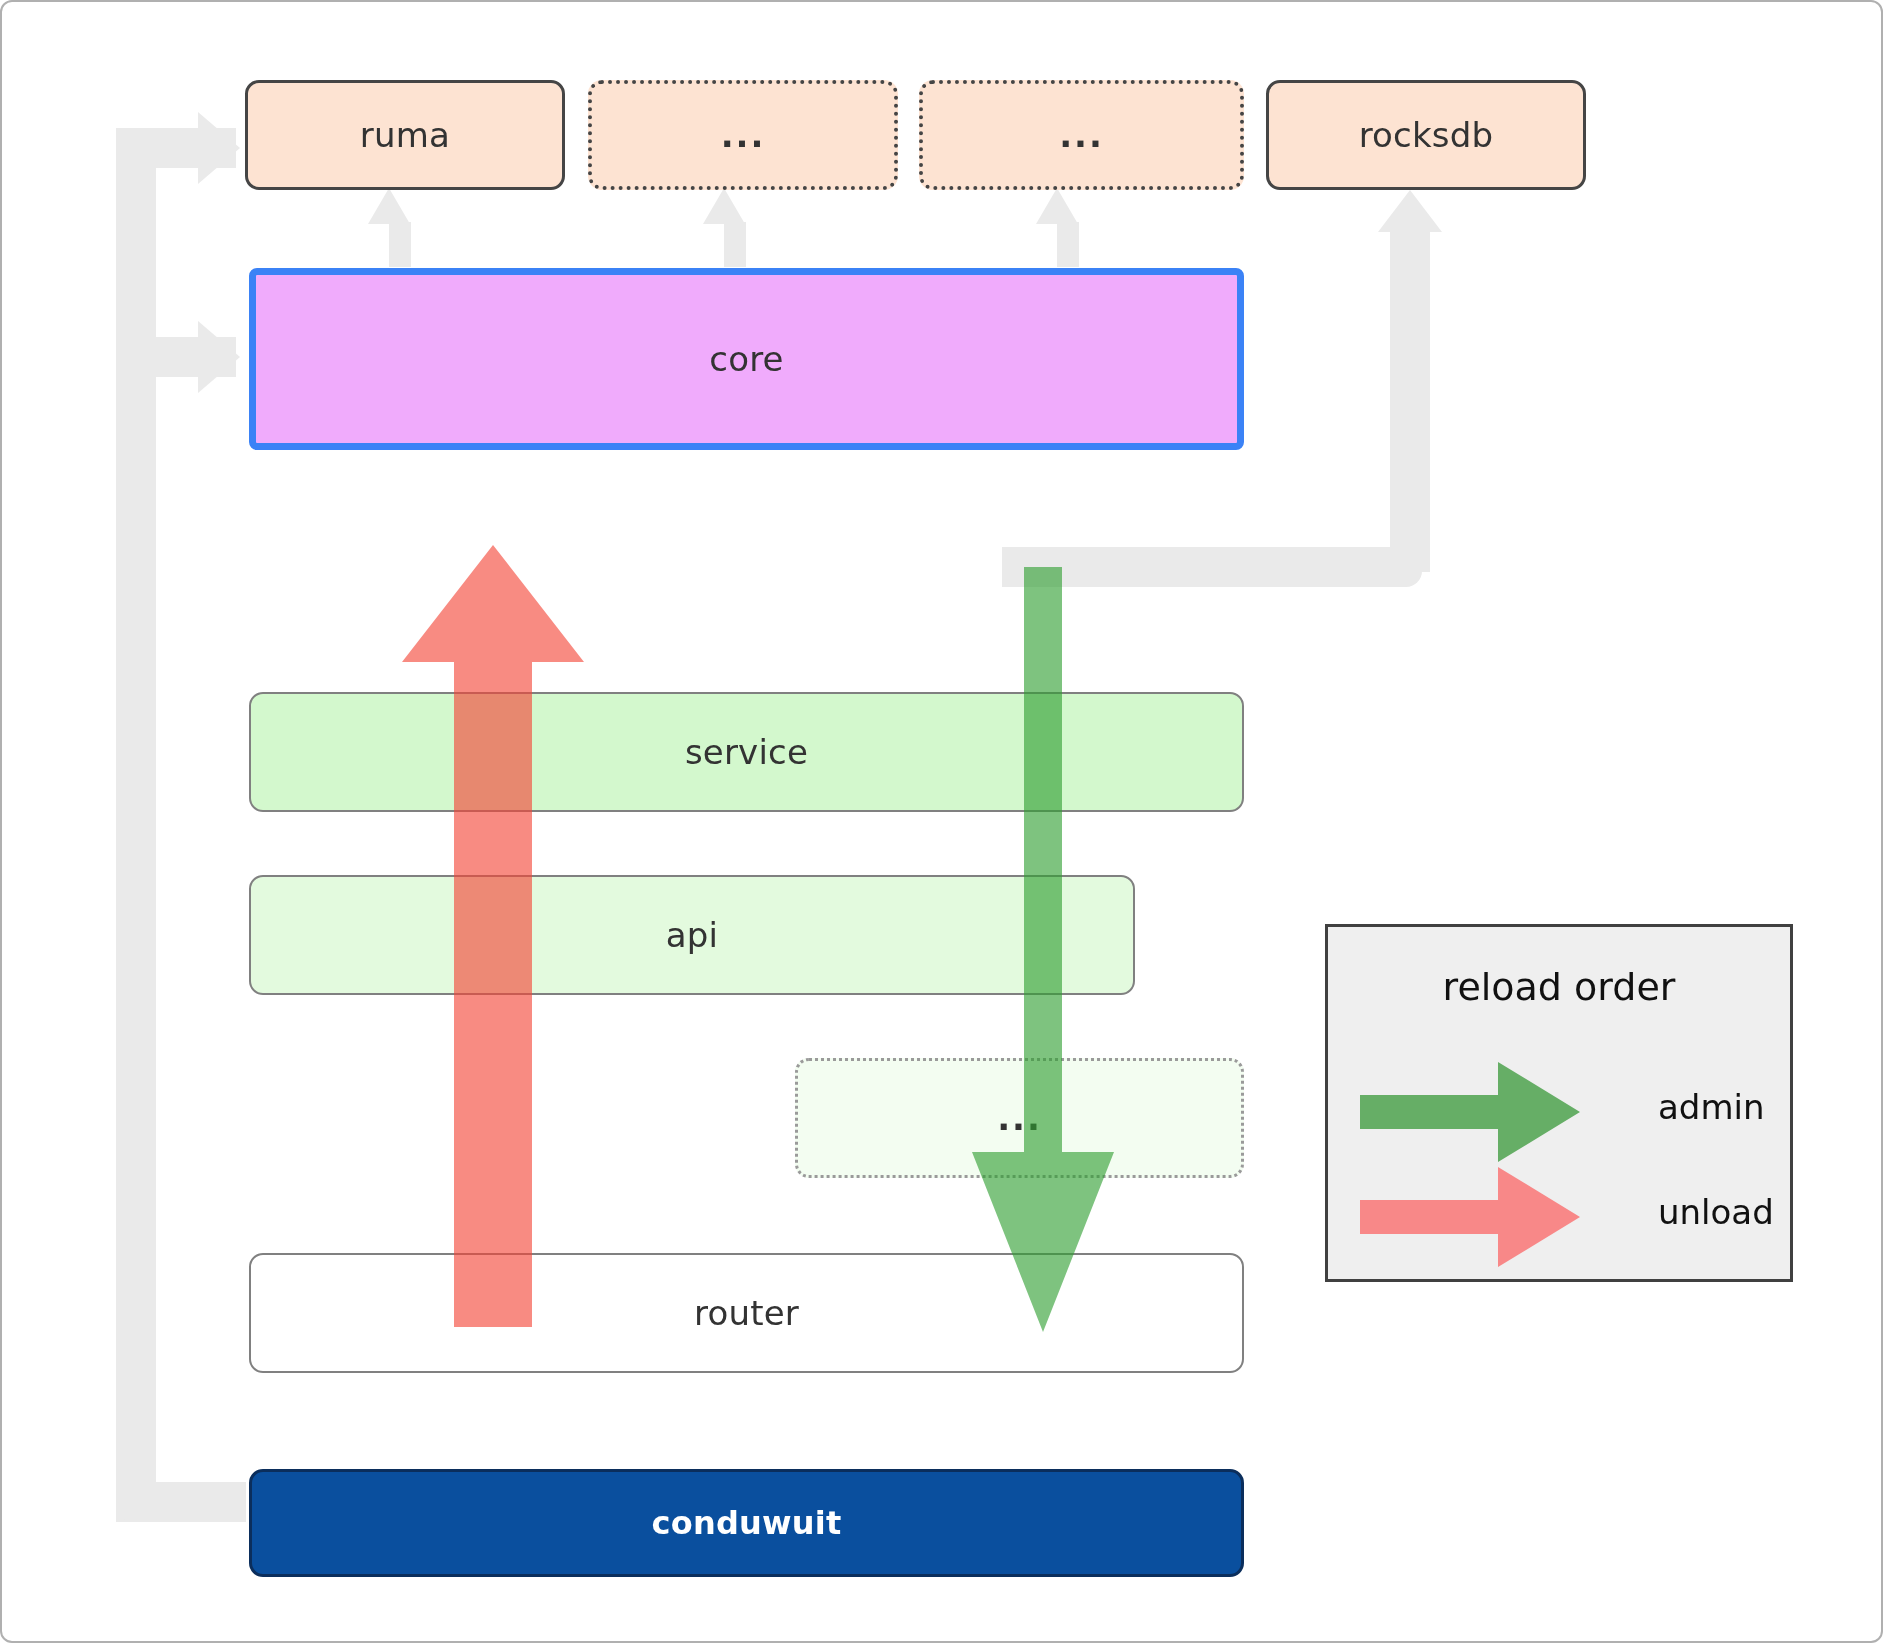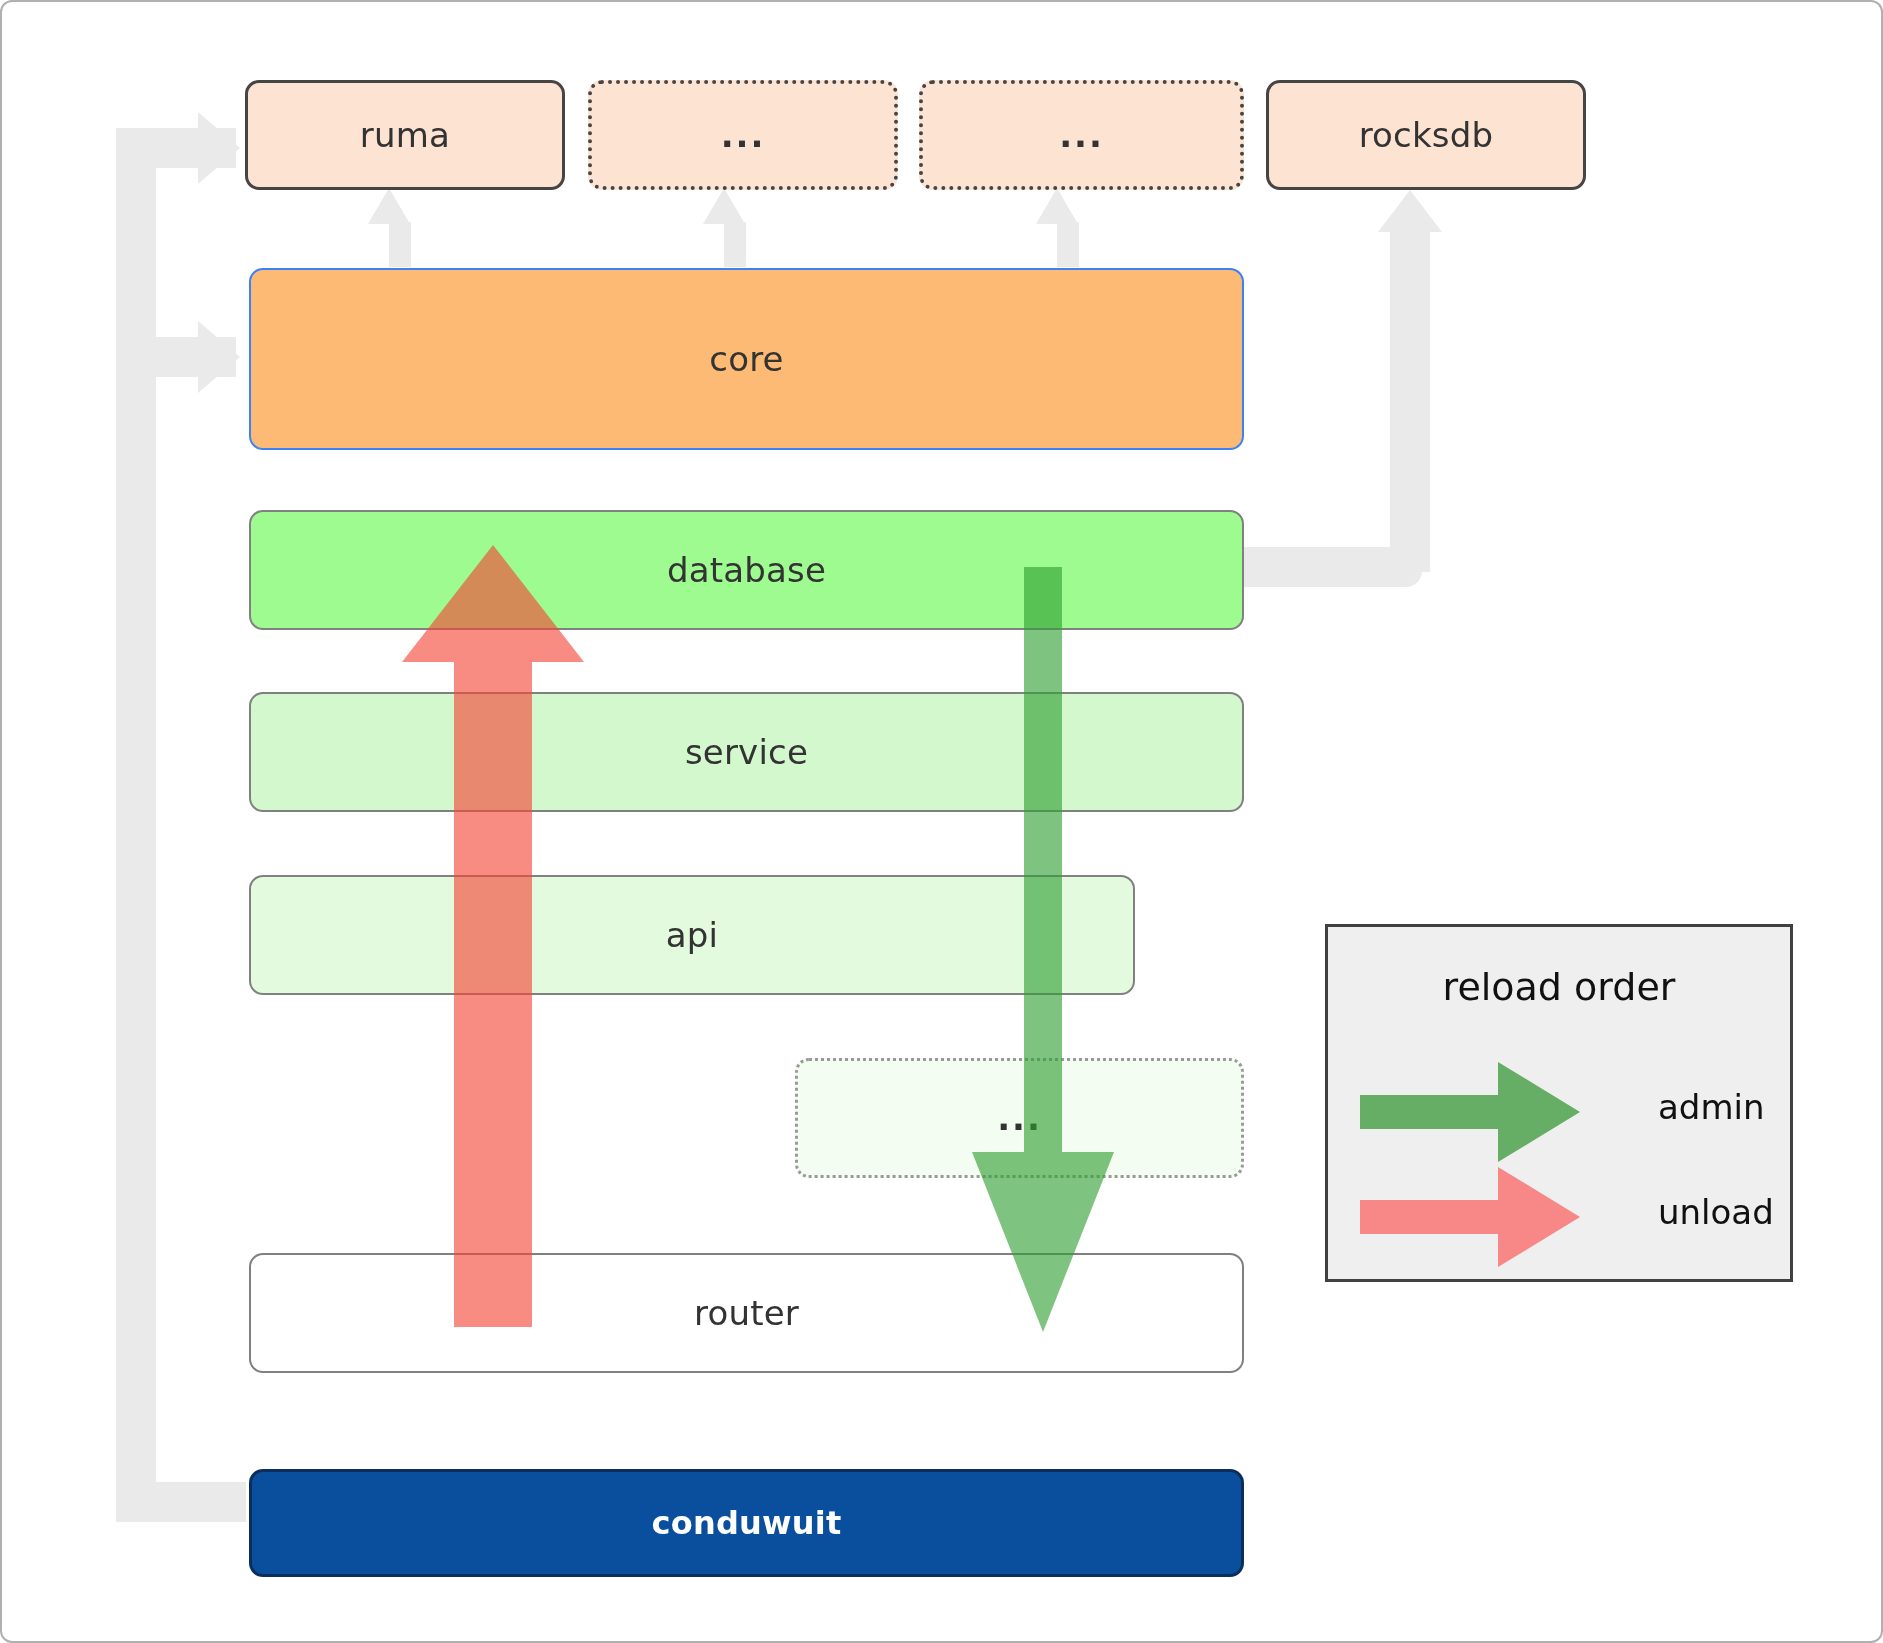--- a/index.html
+++ b/index.html
@@ -34,23 +34,23 @@
   .dep {
     background: #fde3d2;
     border: 3px solid #454545;
     border-radius: 14px;
     height: 110px;
   }
   .dep.dashed { border-style: dotted; border-width: 4px; }
 
   
   .core {
-    background: #fdba74;
-    border: 2px solid #3b82f6;
-    border-radius: 14px;
+    background: #f0abfc;
+    border: 7px solid #3b82f6;
+    border-radius: 8px;
   }
   
   .layer {
     border: 2px solid #808080;
     border-radius: 14px;
   }
   .layer.l-database { background:#9dfb8f; }
   .layer.l-service  { background:#d3f8cd; }
   .layer.l-api      { background:#e3fade; }
   .layer.l-admin    { background:#effdec; }
@@ -150,23 +150,20 @@
   </div>
 
   <div class="node dep" style="left:1264px; top:78px; width:320px;">
     <span>rocksdb</span>
   </div>
 
   <div class="node core" style="left:247px; top:266px; width:995px; height:182px;">
     <span>core</span>
   </div>
 
-  <div class="node layer l-database" style="left:247px; top:508px; width:995px; height:120px;">
-    <span>database</span>
-  </div>
 
   <div class="node layer l-service" style="left:247px; top:690px; width:995px; height:120px;">
     <span>service</span>
   </div>
 
   <div class="node layer l-api" style="left:247px; top:873px; width:886px; height:120px;">
     <span>api</span>
   </div>
 
 

